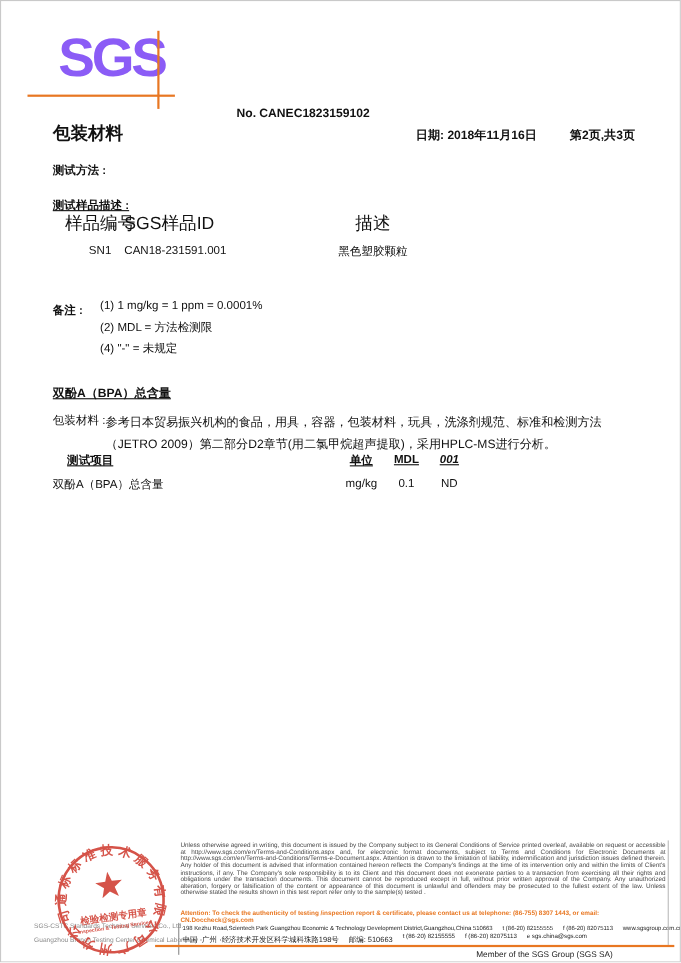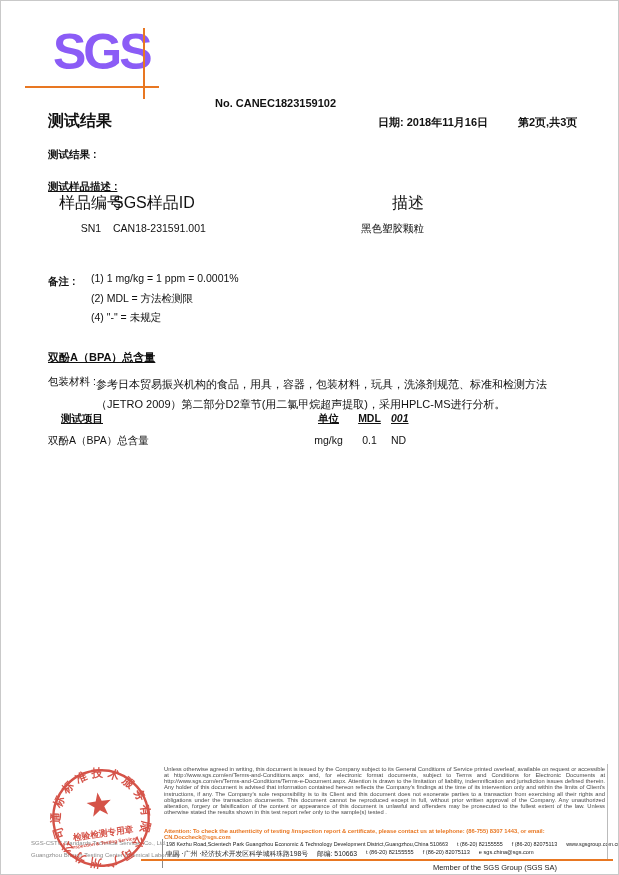--- a/index.html
+++ b/index.html
@@ -22,34 +22,34 @@
   .hpage{left:517px;top:114px;}
   .lbl{font-size:10.5px;font-weight:700;}
   .results-label{left:47px;top:147px;}
   .u{text-decoration:underline;}
   .sample-heading{left:47px;top:179px;}
   
   .st-h{top:192px;font-weight:400;font-size:16px;}
   .st-r{top:221px;font-size:10.5px;}
   .c1{left:49px;width:82px;text-align:center;}
   .c2{left:112px;width:138px;}
-  .c3{left:253px;width:170px;text-align:right;}
+  .c3{left:253px;width:170px;text-align:center;}
   .notes-label{left:47px;top:249px;margin-top:25px;}
   .notes{left:90px;top:268px;font-size:10.5px;line-height:19.5px;}
   .bpa-heading{left:47px;top:349px;font-size:11px;font-weight:700;}
   .method-label{left:47px;top:374px;font-size:10.5px;}
   .method-text{left:95px;top:374px;width:468px;font-size:11px;line-height:19.5px;}
   
   .rt-h{top:411px;font-size:10.5px;font-weight:700;}
   .rt-r{top:433px;font-size:10.5px;}
   .r1h{left:60px;}
   .r1{left:47px;width:250px;}
   .r2{left:305px;width:45px;text-align:center;}
   .r3{left:350px;width:37px;text-align:center;}
-  .r4{left:390px;width:35px;}
+  .r4{left:390px;width:35px;text-align:center;}
   .idcol{font-style:italic;font-weight:700;}
   
   .legal{left:163px;top:765px;width:441px;font-size:5.8px;line-height:6.15px;
     color:#4a4a4a;text-align:justify;}
   .attention{left:163px;top:827px;width:441px;font-size:5.8px;line-height:6.15px;
     color:#e87722;font-weight:700;}
   .addr-row{left:165px;width:440px;display:flex;gap:9px;color:#222;white-space:nowrap;}
   .addr1{top:840px;font-size:5.4px;}
   .addr2{top:848px;font-size:5.6px;}
   .addr2 .cnseg{font-size:6.8px;}
@@ -63,26 +63,26 @@
 </style>
 </head>
 <body>
 
 <div class="page">
 
   <div class="abs logo-text">SGS</div>
   <div class="abs logo-vline"></div>
   <div class="abs logo-hline"></div>
 
-  <div class="abs title">测试结果</div>
+  <div class="abs title">包装材料</div>
   <div class="abs hmeta report-no">No. CANEC1823159102</div>
   <div class="abs hmeta hdate">日期: 2018年11月16日</div>
   <div class="abs hmeta hpage">第2页,共3页</div>
 
-  <div class="abs lbl results-label">测试结果 :</div>
+  <div class="abs lbl results-label">测试方法 :</div>
   <div class="abs lbl u sample-heading">测试样品描述 :</div>
 
   <div class="abs st-h c1">样品编号</div>
   <div class="abs st-h c2">SGS样品ID</div>
   <div class="abs st-h c3">描述</div>
   <div class="abs st-r c1">SN1</div>
   <div class="abs st-r c2">CAN18-231591.001</div>
   <div class="abs st-r c3">黑色塑胶颗粒</div>
 
   <div class="abs lbl notes-label">备注 :</div>

